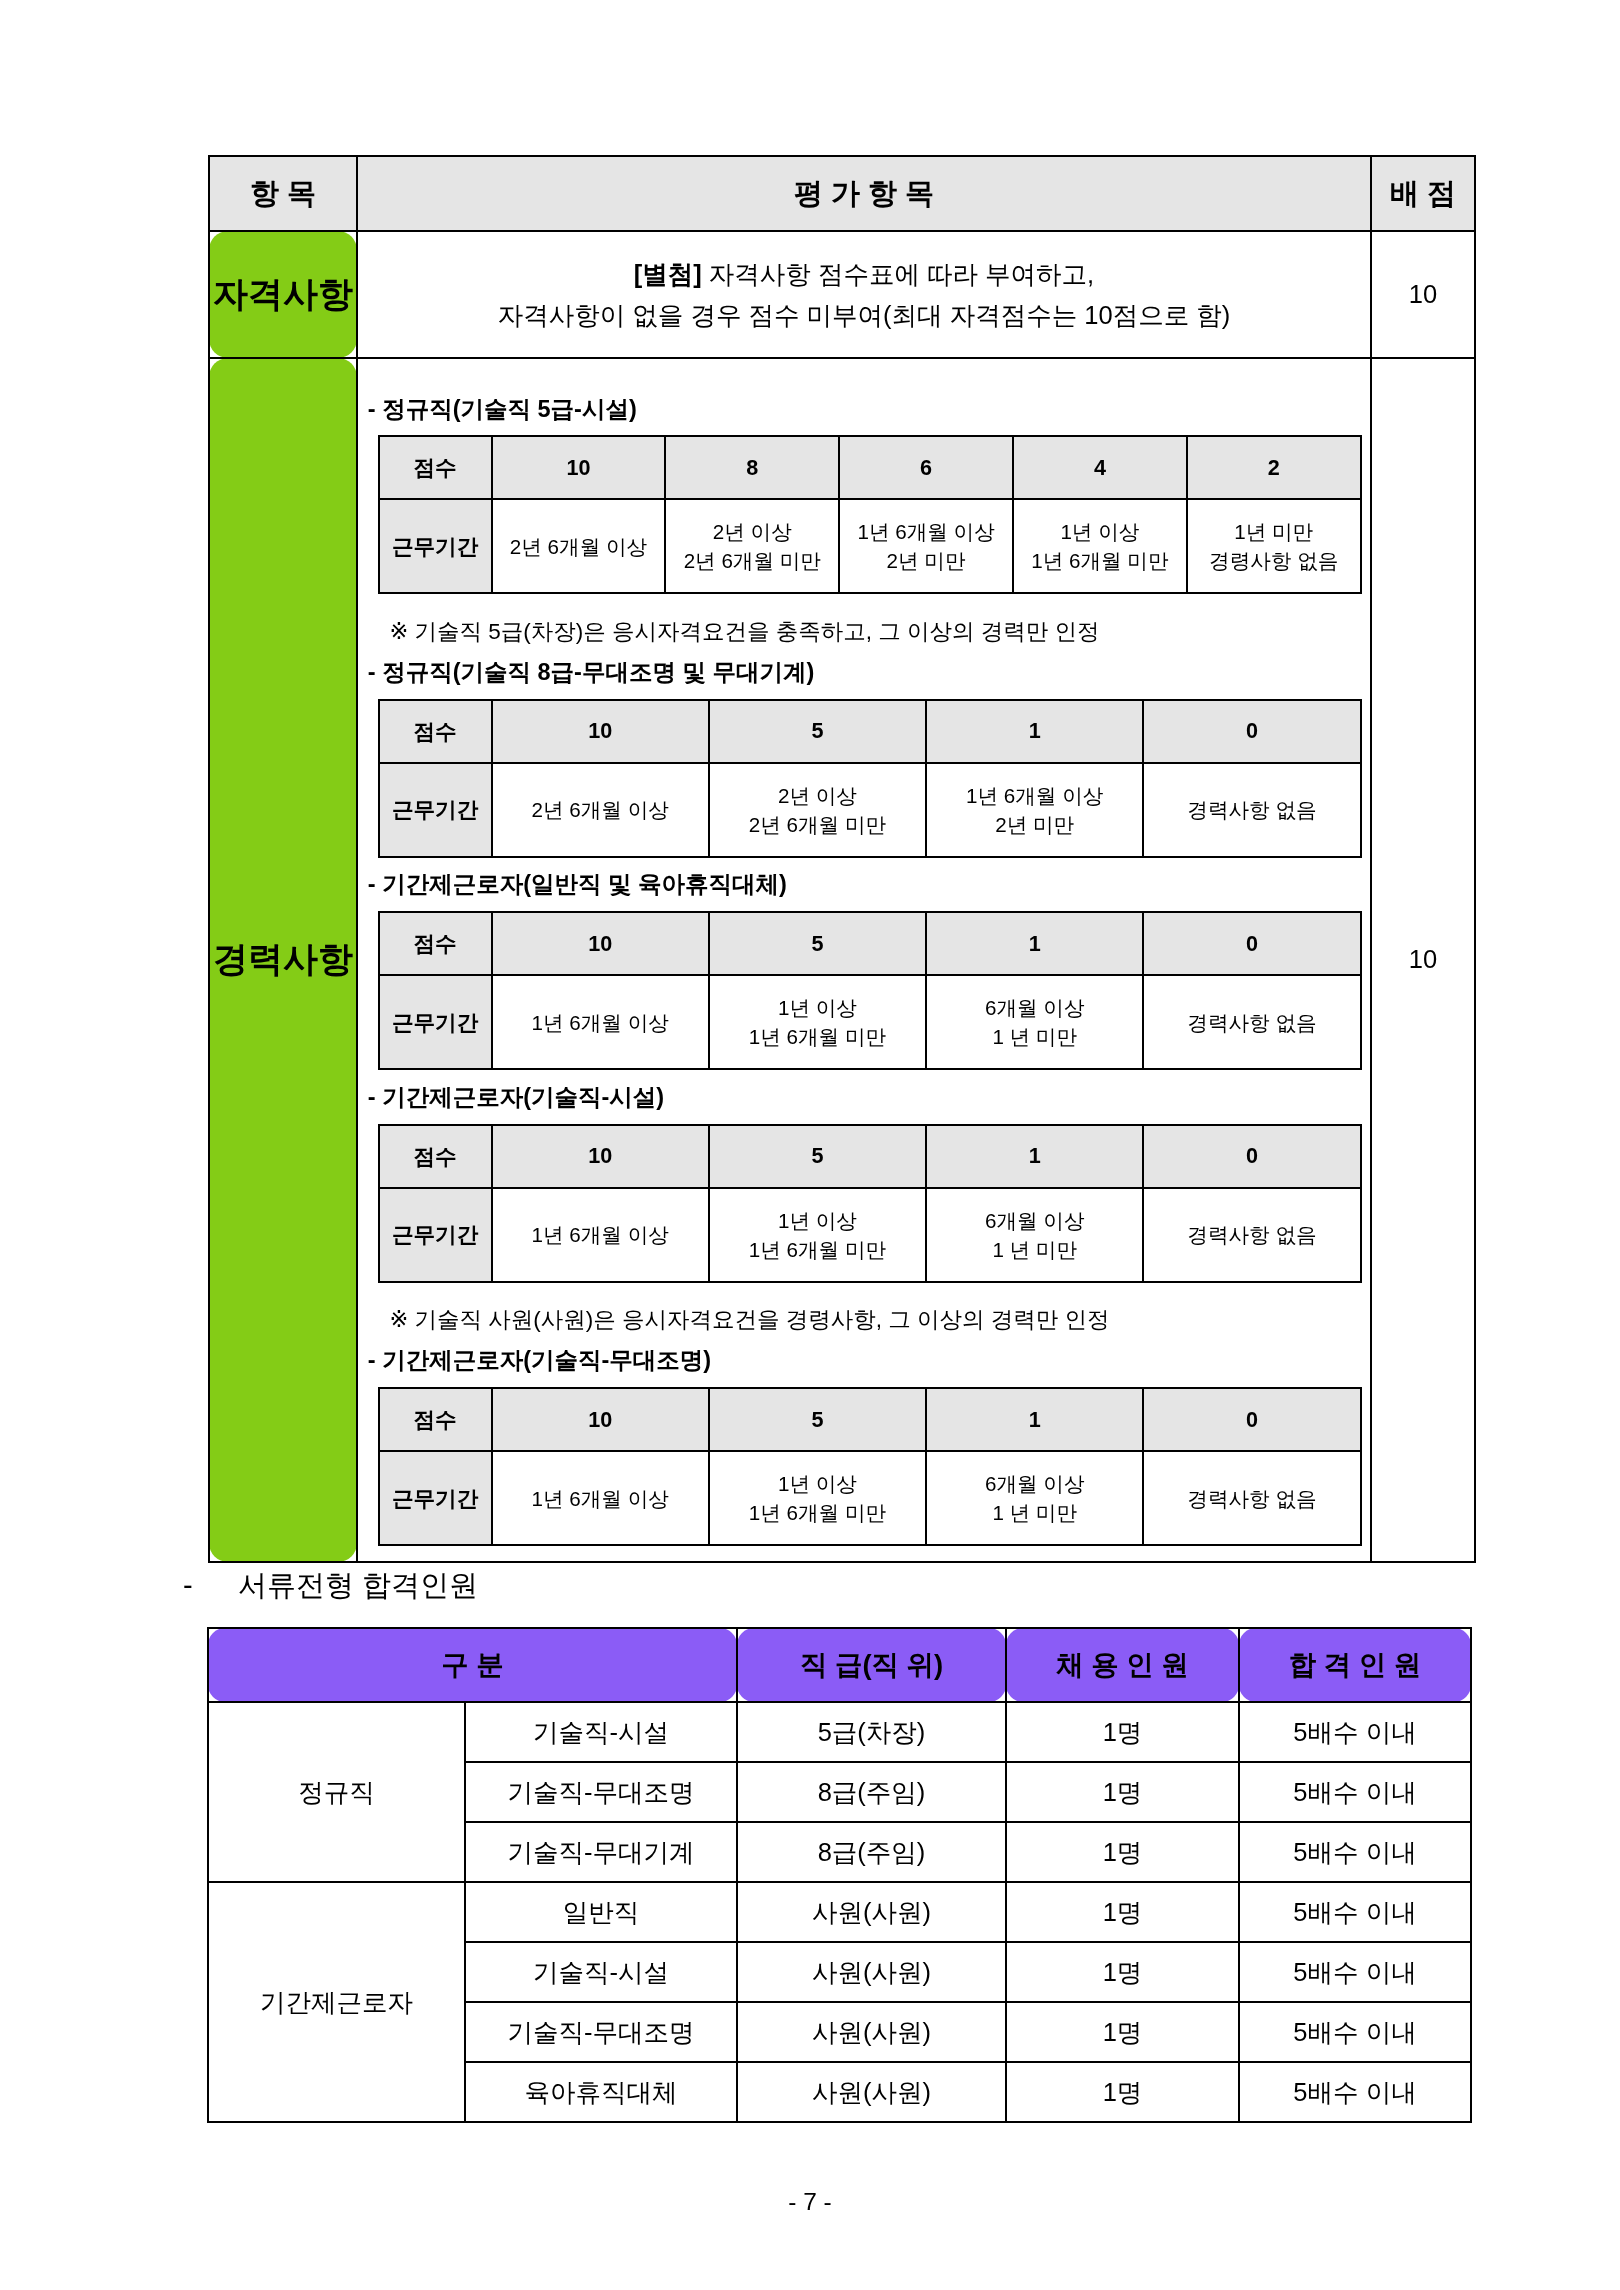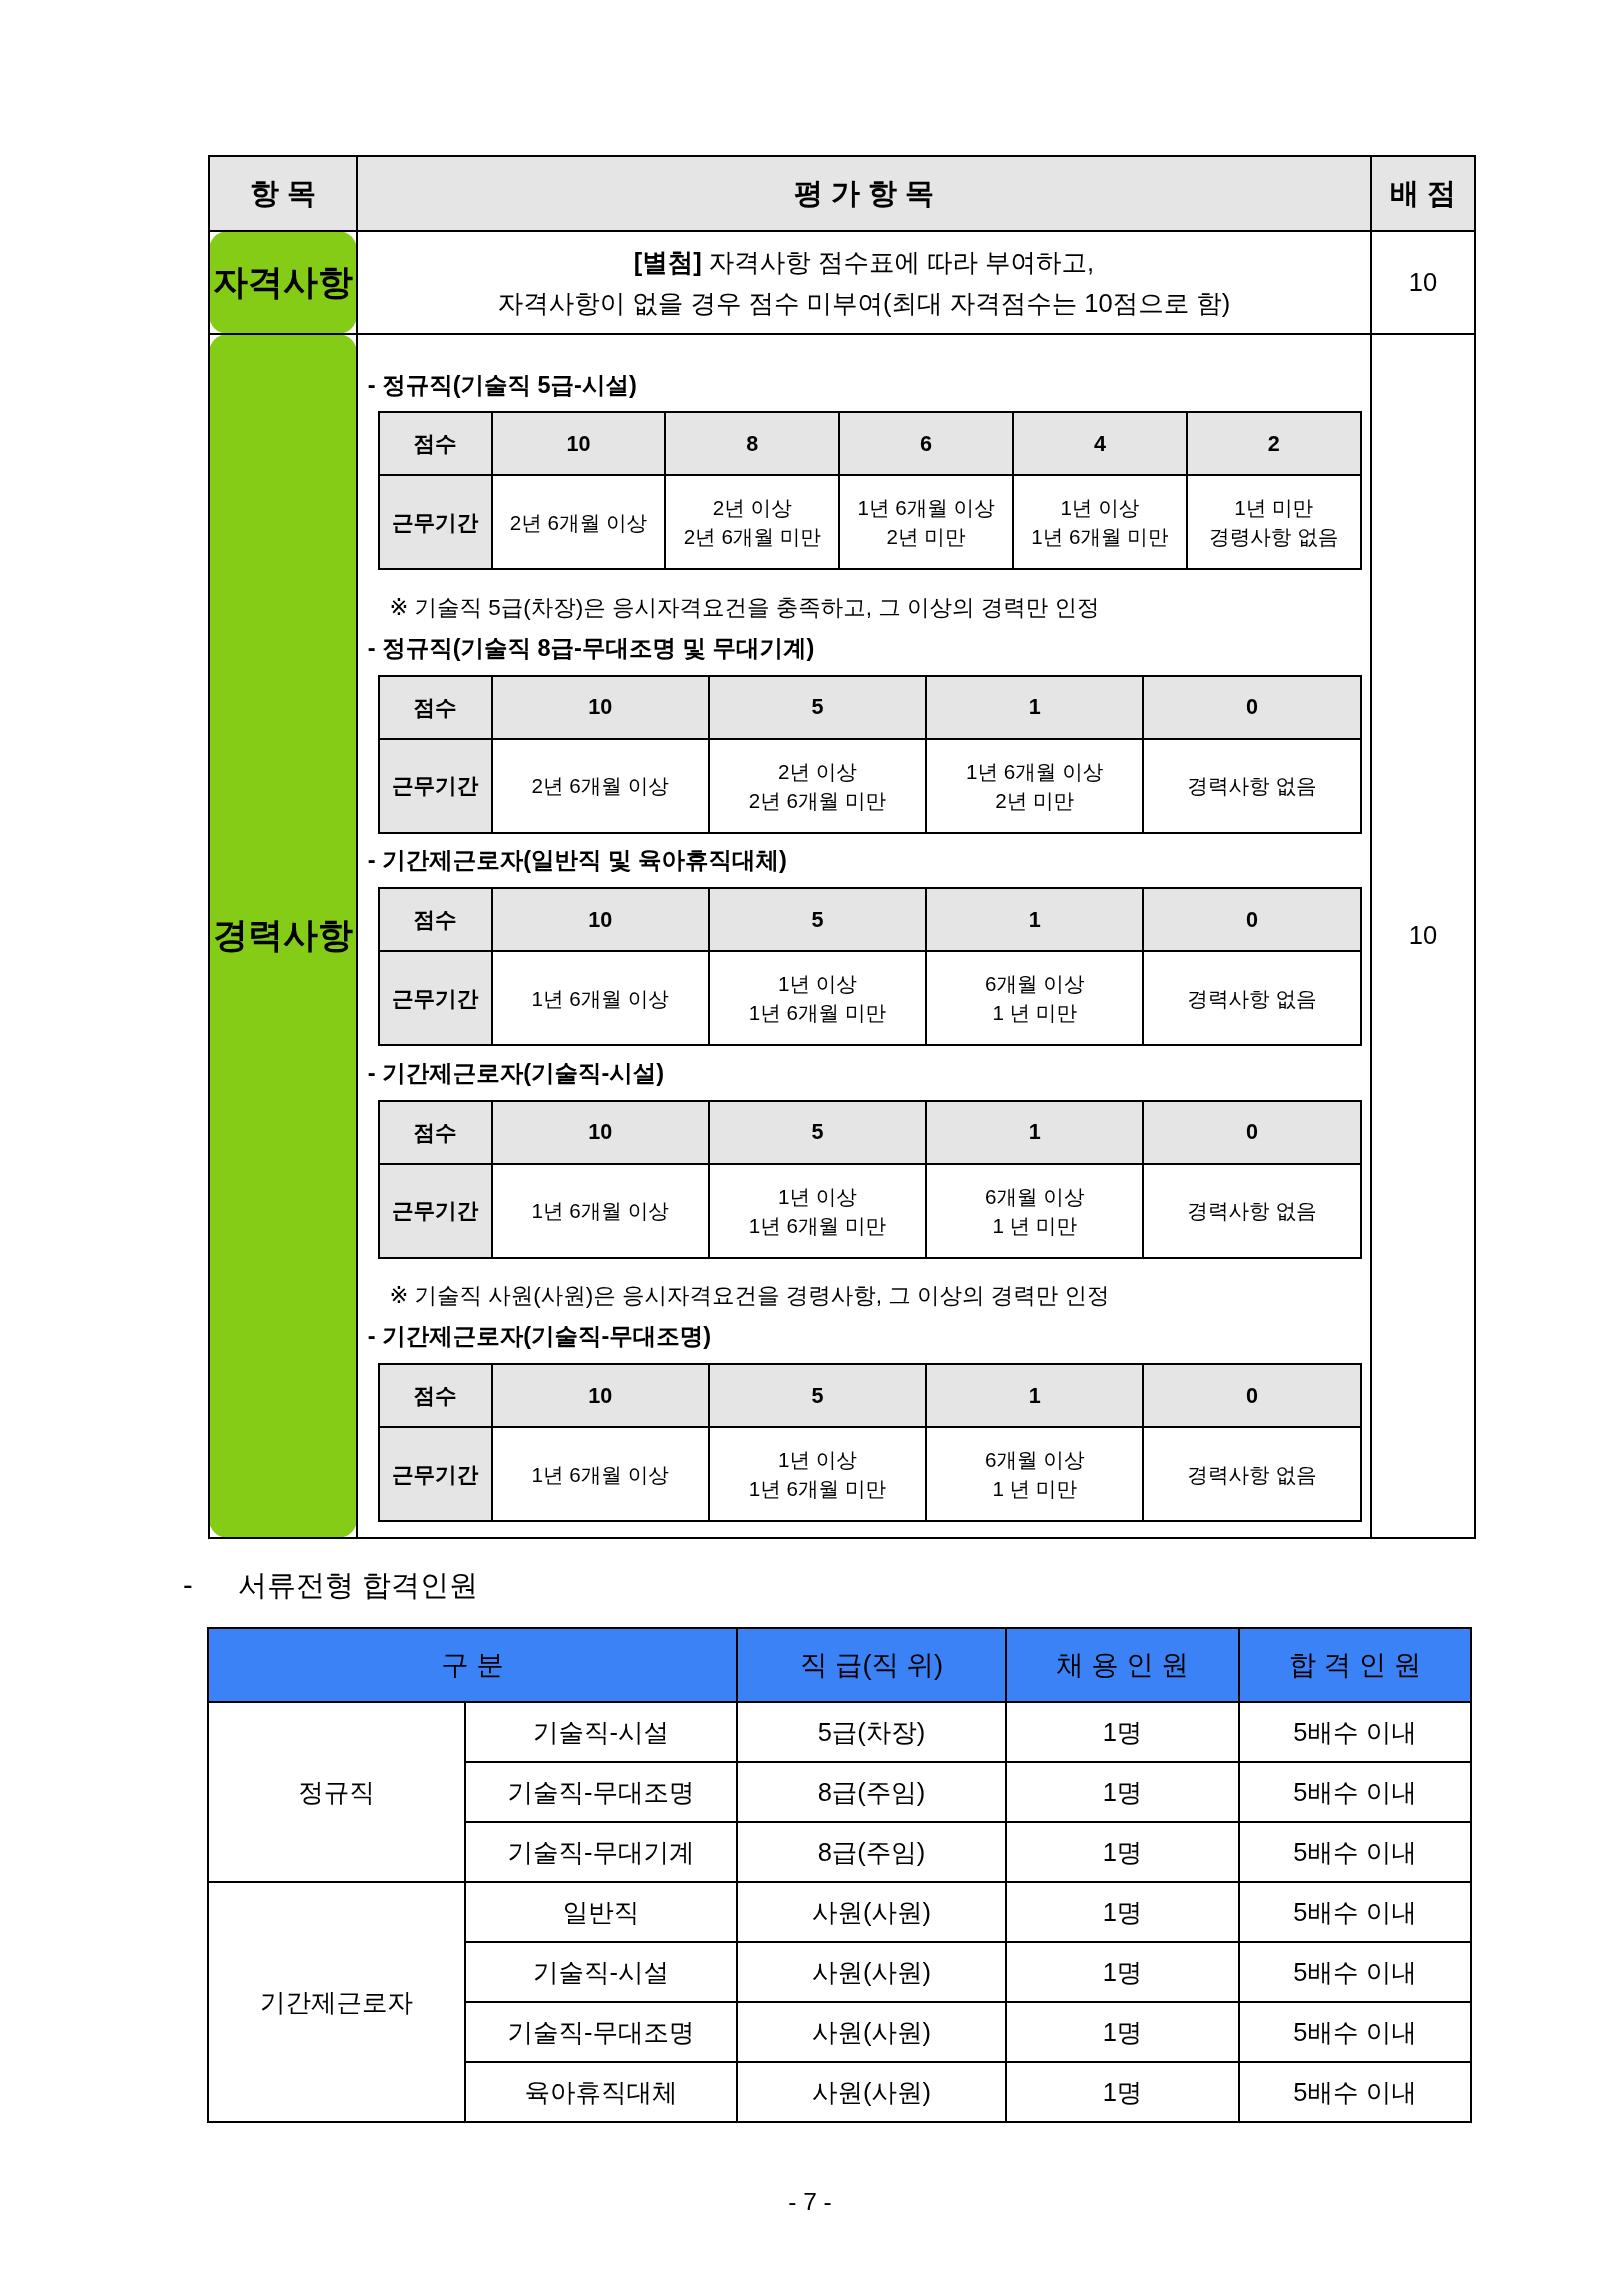--- a/index.html
+++ b/index.html
@@ -14,42 +14,42 @@
   .eval-table { position:absolute; left:208px; top:155px; width:1268px; table-layout:fixed; }
   .eval-table th, .eval-table td { border:2px solid #000; }
   .eval-table .head th {
     background:#e5e5e5; height:75px; font-size:29px; font-weight:bold;
     text-align:center; vertical-align:middle;
   }
   .col-item  { width:148px; }
   .col-points{ width:104px; }
   .label-cell { font-size:35px; font-weight:bold; text-align:center; vertical-align:middle; background:#84cc16;border-radius:19px; }
   .points-cell { font-size:25.5px; text-align:center; vertical-align:middle; background:#fff; }
-  .qual-cell { height:103px; text-align:center; vertical-align:middle; font-size:25.5px; line-height:41px; }
+  .qual-cell { height:127px; text-align:center; vertical-align:middle; font-size:25.5px; line-height:41px; }
   .qual-cell .b { font-weight:bold; }
 
   
   .career-cell { vertical-align:top; padding:19.6px 9.8px 14.7px 9.8px; background:#fff; }
   .sec-heading { font-size:23.5px; font-weight:bold; height:29px; line-height:29px; margin-top:12.7px; }
   .sec-heading.first { margin-top:16px; }
   .note { font-size:22.5px; height:27.4px; line-height:27.4px; margin:23.5px 0 0 21.6px; }
 
   .sub-table { margin:11.8px 0 0 9.8px; width:984px; table-layout:fixed; }
   .sub-table td { border:2px solid #000; text-align:center; vertical-align:middle;margin-top:46px; }
   .sub-table .score-row td { background:#e5e5e5; height:63px; font-size:21.6px; font-weight:bold; }
   .sub-table .period-row td { background:#fff; height:94px; font-size:20.6px; line-height:29px; }
   .sub-table .period-row td.lbl { background:#e5e5e5; font-size:21.6px; font-weight:bold; }
   .c-lbl { width:113px; }
 
   
   .pass-heading { position:absolute; left:183px; top:1566px; font-size:29px; }
   .pass-heading .dash { display:inline-block; width:55px; }
   .pass-table { position:absolute; left:207px; top:1627px; width:1262px; table-layout:fixed; }
   .pass-table th, .pass-table td { border:2px solid #000; text-align:center; vertical-align:middle; }
-  .pass-table .head th { background:#3b82f6; height:74px; font-size:27.4px; font-weight:normal; }
+  .pass-table .head th { background:#8b5cf6; height:74px; font-size:27.4px; font-weight:bold;border-radius:17px; }
   .pass-table td { height:60px; font-size:25.5px; background:#fff; }
 
   .footer { position:absolute; left:0; top:2188px; width:100%; text-align:center; font-size:24.5px; }
 </style>
 </head>
 <body>
 
 <div class="page">
 
   <table class="eval-table">

